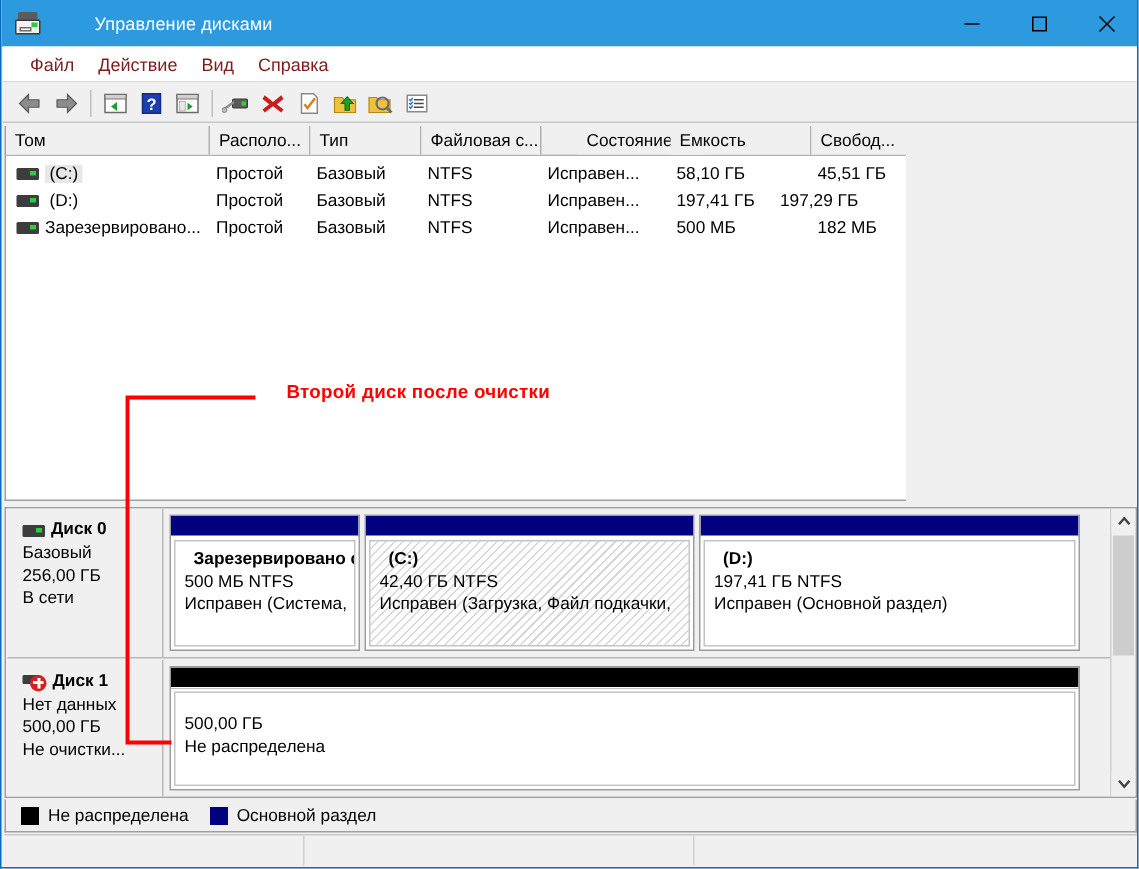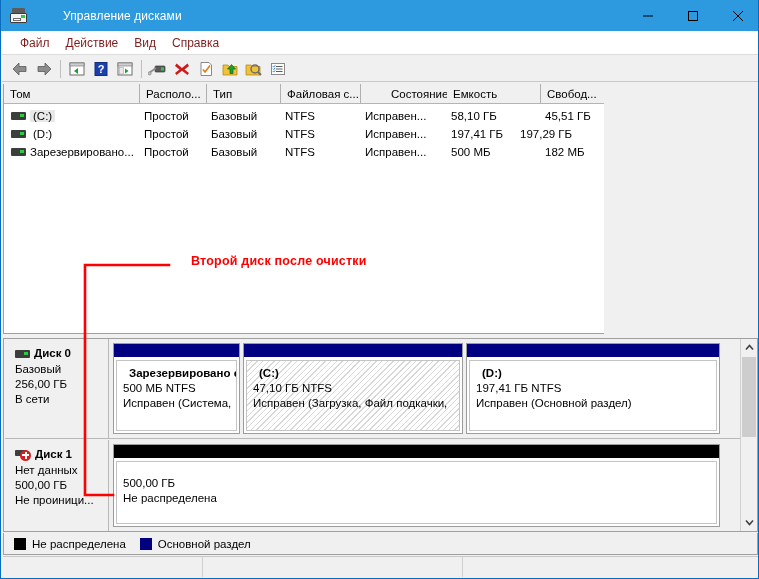--- a/index.html
+++ b/index.html
@@ -560,21 +560,21 @@
           <div class="part-body">
             <div class="pb-title">Зарезервировано с</div>
             <div class="pb-line">500 МБ NTFS</div>
             <div class="pb-line">Исправен (Система,</div>
           </div>
         </div>
         <div class="part" style="flex:218;">
           <div class="part-cap"></div>
           <div class="part-body hatched">
             <div class="pb-title">(C:)</div>
-            <div class="pb-line">47,10 ГБ NTFS</div>
+            <div class="pb-line">42,40 ГБ NTFS</div>
             <div class="pb-line">Исправен (Загрузка, Файл подкачки,</div>
           </div>
         </div>
         <div class="part" style="flex:252;">
           <div class="part-cap"></div>
           <div class="part-body">
             <div class="pb-title">(D:)</div>
             <div class="pb-line">197,41 ГБ NTFS</div>
             <div class="pb-line">Исправен (Основной раздел)</div>
           </div>
@@ -586,21 +586,21 @@
       <div class="disk-info">
         <div class="disk-name">
           <span class="dn-icon1">
             <span class="base"></span>
               <span class="badge"></span>
           </span>
           <span>Диск 1</span>
         </div>
         <div>Нет данных</div>
         <div>500,00 ГБ</div>
-        <div>Не проиници...</div>
+        <div>Не очистки...</div>
       </div>
       <div class="parts" style="width:615px;">
         <div class="part" style="flex:1;">
           <div class="part-cap unalloc"></div>
           <div class="part-body plain-unalloc" style="padding-top:14px;">
             <div class="pb-line">500,00 ГБ</div>
             <div class="pb-line">Не распределена</div>
           </div>
         </div>
       </div>

